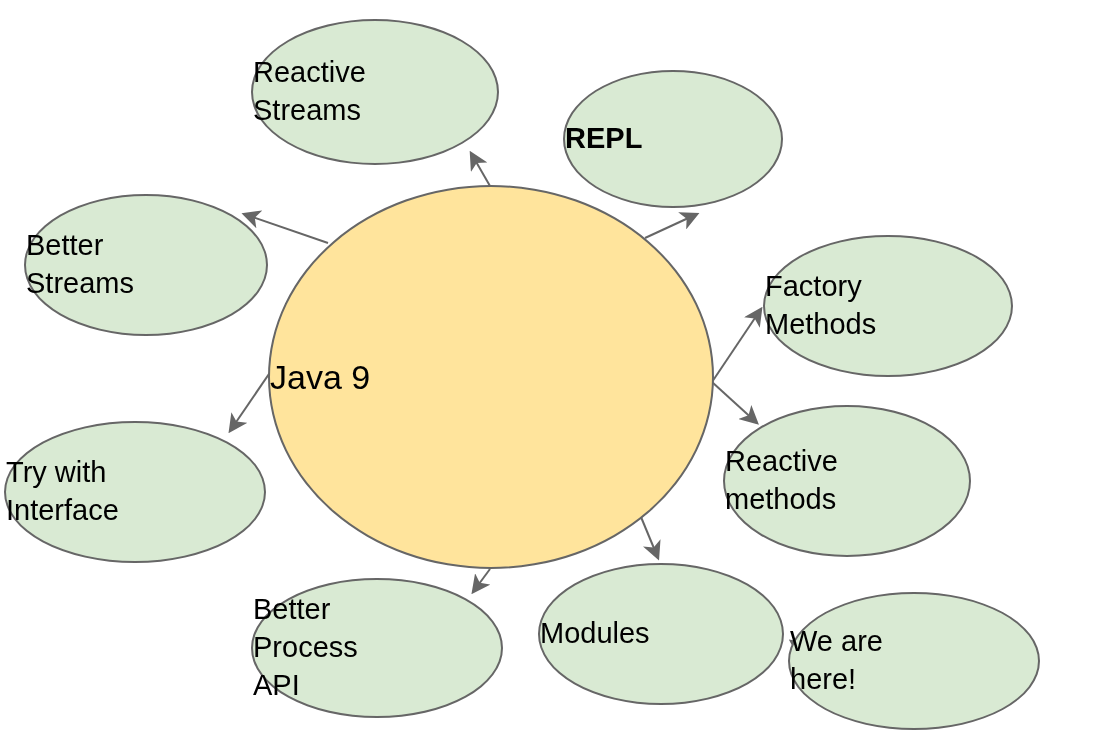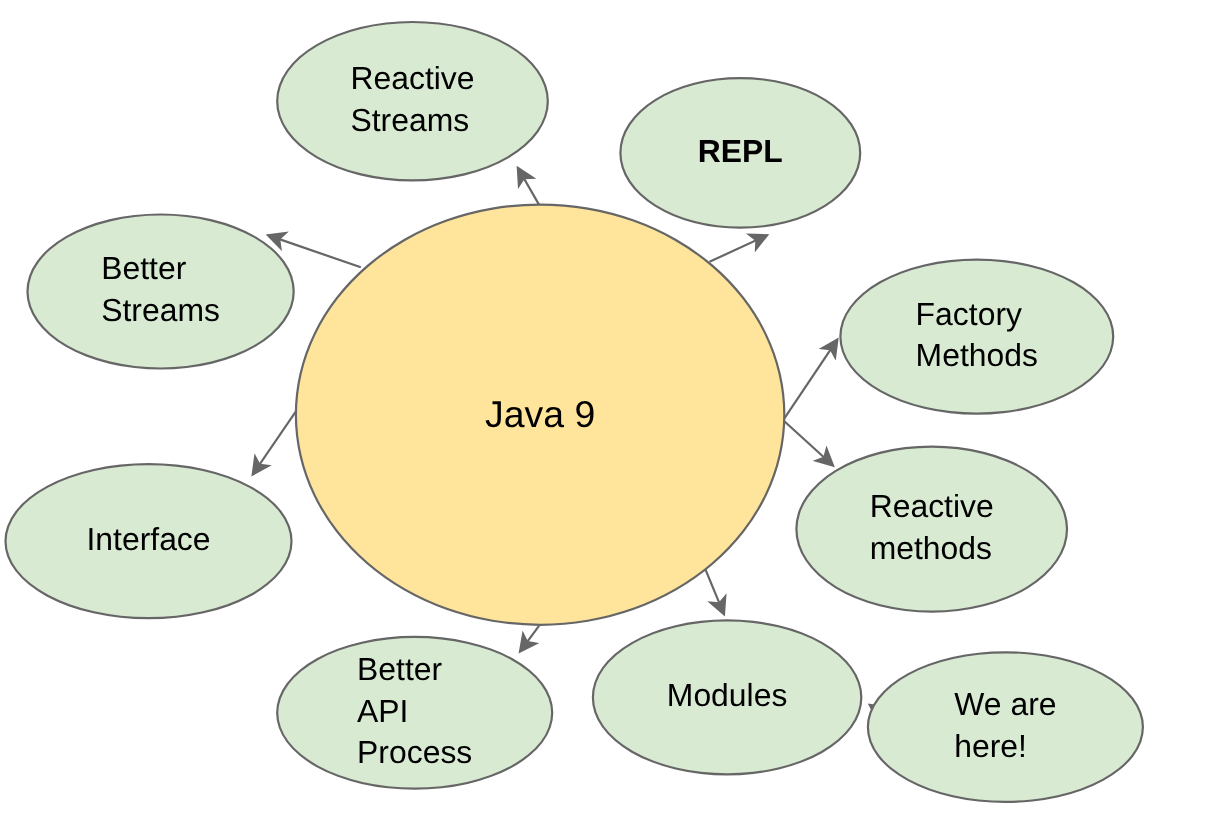--- a/index.html
+++ b/index.html
@@ -19,21 +19,21 @@
   }
   svg.edges{position:absolute;left:0;top:0;width:1114px;height:756px;}
   svg.edges line{stroke:var(--stroke);stroke-width:2;}
   #arrowhead path{fill:var(--stroke);}
   .node{
     position:absolute;
     border:2px solid var(--stroke);
     border-radius:50%;
     background:var(--green);
     color:var(--text);
-    display:flex;align-items:center;justify-content:center;
+    display:flex;align-items:center;justify-content:flex-start;
     font-size:29px;line-height:1.3;
     box-sizing:border-box;
   }
   .node .label{text-align:left;}
   .node.center-node{
     background:var(--yellow);
     font-size:34px;
   }
   .node.center-node .label{text-align:center;}
 </style>
@@ -92,29 +92,30 @@
 
   <div class="node" style="left:723px;top:405px;width:248px;height:152px;">
     <div class="label">
       <div>Reactive</div>
       <div>methods</div>
     </div>
   </div>
 
   <div class="node" style="left:4px;top:421px;width:262px;height:142px;">
     <div class="label">
+      <div>Try with</div>
       <div>Interface</div>
     </div>
   </div>
 
   <div class="node" style="left:251px;top:578px;width:252px;height:140px;">
     <div class="label">
       <div>Better</div>
+      <div>Process</div>
       <div>API</div>
-      <div>Process</div>
     </div>
   </div>
 
   <div class="node" style="left:538px;top:563px;width:246px;height:142px;">
     <div class="label">
       <div>Modules</div>
     </div>
   </div>
 
   <div class="node" style="left:788px;top:592px;width:252px;height:138px;">

